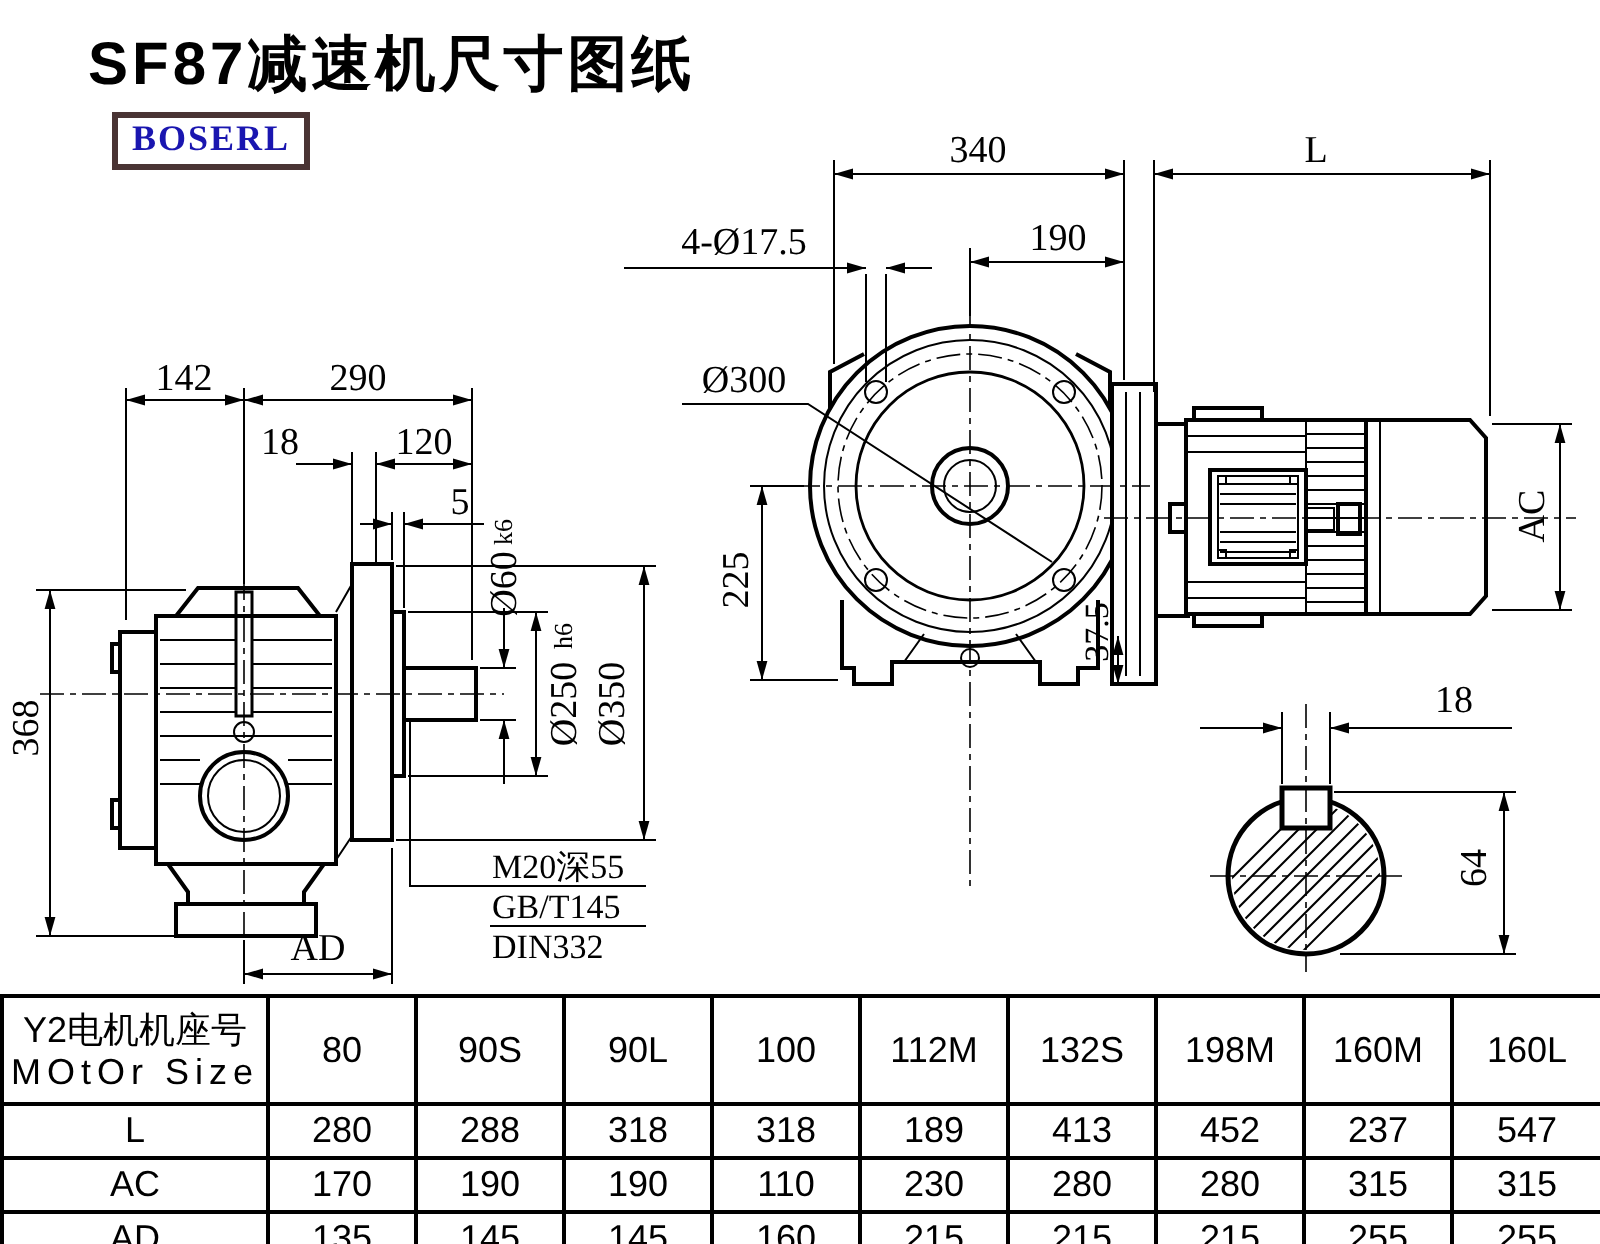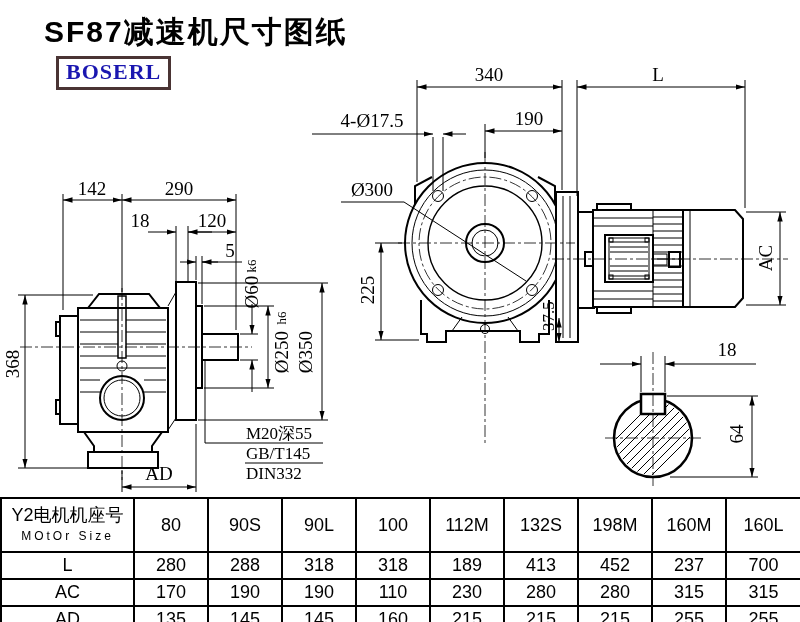--- a/index.html
+++ b/index.html
@@ -3,39 +3,39 @@
 <meta charset="utf-8">
 <style>
   html,body{margin:0;padding:0;background:#fff;}
   .page{position:relative;width:800px;height:622px;background:#fff;overflow:hidden;
         font-family:"Liberation Sans",sans-serif;color:#000;}
   .title{position:absolute;left:44px;top:12px;font-size:30px;font-weight:bold;
          letter-spacing:2px;font-family:"Liberation Sans",sans-serif;}
   .logo{position:absolute;left:56px;top:56px;border:3px solid #4a3434;
         padding:0 7px 2px 7px;background:#fff;}
   .logo span{color:#1a16b0;font-family:"Liberation Serif",serif;font-weight:bold;
-        font-size:22px;letter-spacing:1px;}
+        font-size:18px;letter-spacing:1px;}
   svg{position:absolute;left:0;top:0;}
   svg text{font-family:"Liberation Serif",serif;font-size:19px;fill:#000;}
   svg text.sm{font-size:13px;}
   svg text.note{font-size:17px;}
   .ol{fill:#fff;stroke:#000;stroke-width:2;}
   .ol2{fill:none;stroke:#000;stroke-width:2;}
   .thin{fill:none;stroke:#000;stroke-width:1;}
   .dim,.e{fill:none;stroke:#000;stroke-width:1;}
   .cl{fill:none;stroke:#000;stroke-width:0.8;stroke-dasharray:12 3 3 3;}
   .hatch{stroke:#000;stroke-width:1;}
   table.mt{position:absolute;left:0;top:497px;width:800px;height:125px;
         border-collapse:collapse;table-layout:fixed;background:#fff;}
   table.mt th,table.mt td{border:2px solid #000;text-align:center;vertical-align:middle;
         font-weight:normal;font-size:18px;padding:1px;font-family:"Liberation Sans",sans-serif;}
   table.mt thead th{height:50px;}
   table.mt tbody th,table.mt tbody td{height:23px;}
   .hc1{font-size:18px;line-height:22px;}
-  .hc2{font-size:12px;letter-spacing:3px;line-height:20px;}
+  .hc2{font-size:18px;letter-spacing:3px;line-height:20px;}
 </style>
 </head>
 <body>
 
 <div class="page">
 
   <div class="title">SF87减速机尺寸图纸</div>
   <div class="logo">
     <span>BOSERL</span>
   </div>
@@ -248,21 +248,21 @@
       <tr>
         <th>L</th>
         <td>280</td>
         <td>288</td>
         <td>318</td>
         <td>318</td>
         <td>189</td>
         <td>413</td>
         <td>452</td>
         <td>237</td>
-        <td>700</td>
+        <td>547</td>
       </tr>
       <tr>
         <th>AC</th>
         <td>170</td>
         <td>190</td>
         <td>190</td>
         <td>110</td>
         <td>230</td>
         <td>280</td>
         <td>280</td>

